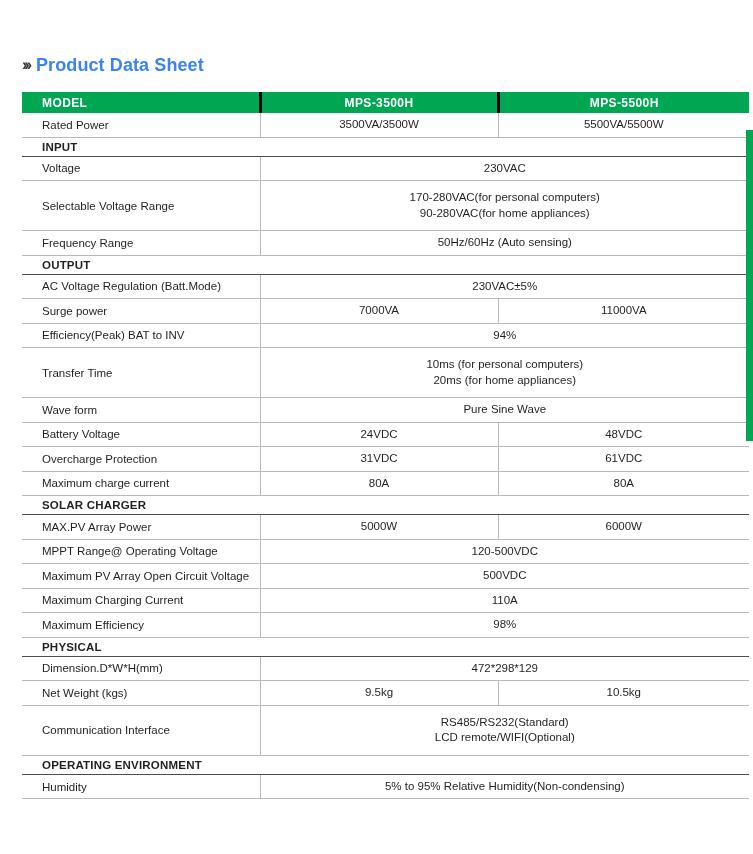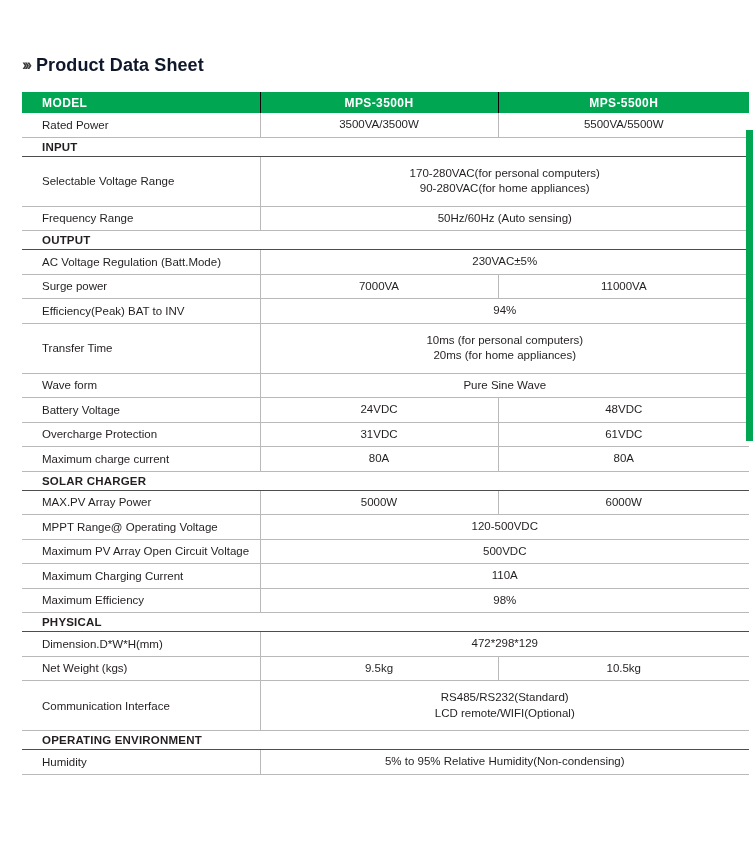--- a/index.html
+++ b/index.html
@@ -31,21 +31,21 @@
     line-height: 1;
     font-size: 16px;
     font-weight: 700;
     color: #3b3b3b;
     letter-spacing: -3px;
     transform: translateY(-1px);
   }
   .title-text {
     font-size: 18px;
     font-weight: 700;
-    color: #0f172a;
+    color: #3b82f6;
     letter-spacing: 0.1px;
     white-space: nowrap;
   }
 
   
   .sheet {
     position: absolute;
     left: 22px;
     top: 92px;
     width: 727px;
@@ -71,21 +71,21 @@
     padding: 0 0 0 0;
     border: none;
     vertical-align: middle;
   }
   tr.hdr td.h-label {
     padding-left: 20px;
     text-align: left;
   }
   tr.hdr td.h-model {
     text-align: center;
-    border-left: 1px solid #000000;
+    border-left: 3px solid #000000;
   }
 
   
   tr.section td {
     font-weight: 700;
     font-size: 11.5px;
     letter-spacing: 0.2px;
     color: #231f20;
     padding: 3px 0 3px 20px;
     border-bottom: 1.6px solid #4d4d4d;
@@ -150,20 +150,24 @@
           <td class="h-model">MPS-5500H</td>
         </tr>
         <tr class="data">
           <td class="lbl">Rated Power</td>
           <td class="val">3500VA/3500W</td>
           <td class="val split2">5500VA/5500W</td>
         </tr>
         <tr class="section">
           <td colspan="3">INPUT</td>
         </tr>
+        <tr class="data">
+          <td class="lbl">Voltage</td>
+          <td class="val" colspan="2">230VAC</td>
+        </tr>
         <tr class="data tall">
           <td class="lbl">Selectable Voltage Range</td>
           <td class="val" colspan="2">170-280VAC(for personal computers)<br>90-280VAC(for home appliances)</td>
         </tr>
         <tr class="data">
           <td class="lbl">Frequency Range</td>
           <td class="val" colspan="2">50Hz/60Hz (Auto sensing)</td>
         </tr>
         <tr class="section">
           <td colspan="3">OUTPUT</td>

